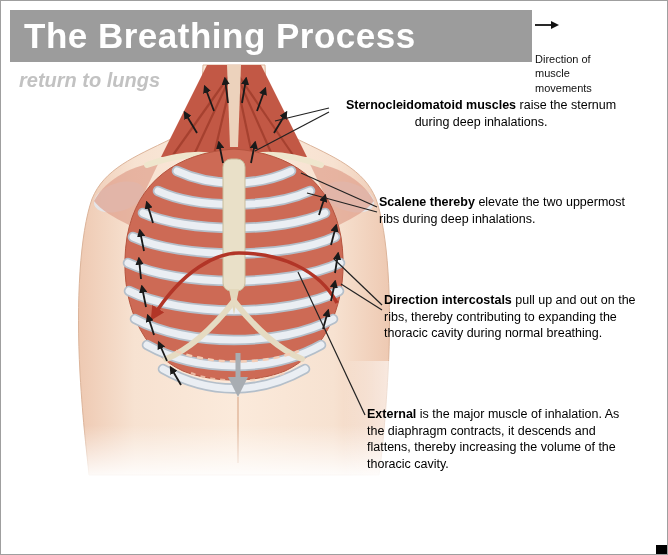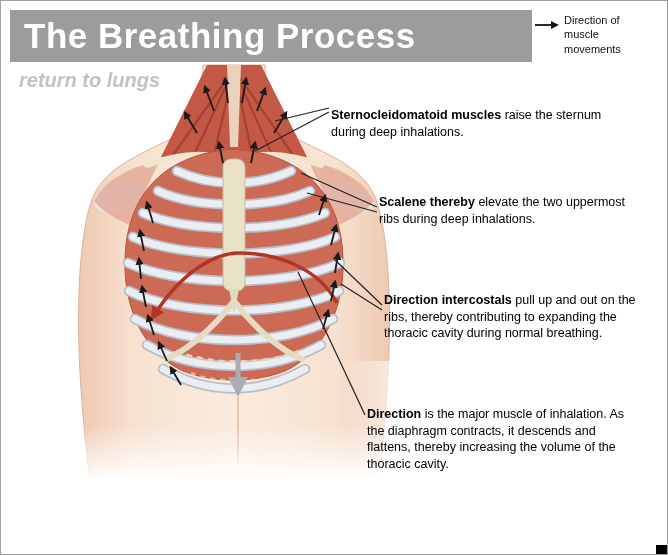--- a/index.html
+++ b/index.html
@@ -11,34 +11,34 @@
   .header{
     position:absolute;left:9px;top:9px;width:522px;height:52px;
     background:#9c9c9c;z-index:3;display:flex;align-items:center;
   }
   .header .title{
     margin:0;padding-left:14px;font-size:35px;font-weight:700;
     color:#ffffff;letter-spacing:0.5px;white-space:nowrap;
   }
   .legend{
     position:absolute;left:534px;top:12px;width:110px;z-index:3;
-    display:flex;align-items:flex-start;gap:5px;
+    display:flex;align-items:flex-start;gap:18px;flex-direction:column;
   }
   .legend .arrow{margin-top:3px;flex:0 0 auto;}
   .legend .legend-text{font-size:11px;line-height:1.3;width:70px;color:#111;}
   .subtitle{
     position:absolute;left:18px;top:68px;z-index:3;
     font-size:20px;font-weight:bold;font-style:italic;color:#c2c2c2;
   }
   .illustration{position:absolute;left:0;top:0;z-index:1;}
   .annotation{
     position:absolute;z-index:3;font-size:12.5px;line-height:1.32;color:#000;
   }
   .annotation b{font-weight:bold;}
-  .ann-1{left:330px;top:106px;width:300px;}
+  .ann-1{left:330px;top:96px;width:300px;text-align:center;}
   .ann-2{left:378px;top:193px;width:254px;}
   .ann-3{left:383px;top:291px;width:268px;}
   .ann-4{left:366px;top:405px;width:272px;}
   .corner-mark{
     position:absolute;right:0;bottom:0;width:11px;height:9px;background:#000;z-index:4;
   }
 </style>
 </head>
 <body>
 
@@ -196,18 +196,18 @@
   </div>
   <div class="annotation ann-2">
     <b>Scalene thereby</b>
     <span>elevate the two uppermost ribs during deep inhalations.</span>
   </div>
   <div class="annotation ann-3">
     <b>Direction intercostals</b>
     <span>pull up and out on the ribs, thereby contributing to expanding the thoracic cavity during normal breathing.</span>
   </div>
   <div class="annotation ann-4">
-    <b>Direction</b>
+    <b>External</b>
     <span>is the major muscle of inhalation. As the diaphragm contracts, it descends and flattens, thereby increasing the volume of the thoracic cavity.</span>
   </div>
 
   <div class="corner-mark"></div>
 </div>
 
 </body></html>

